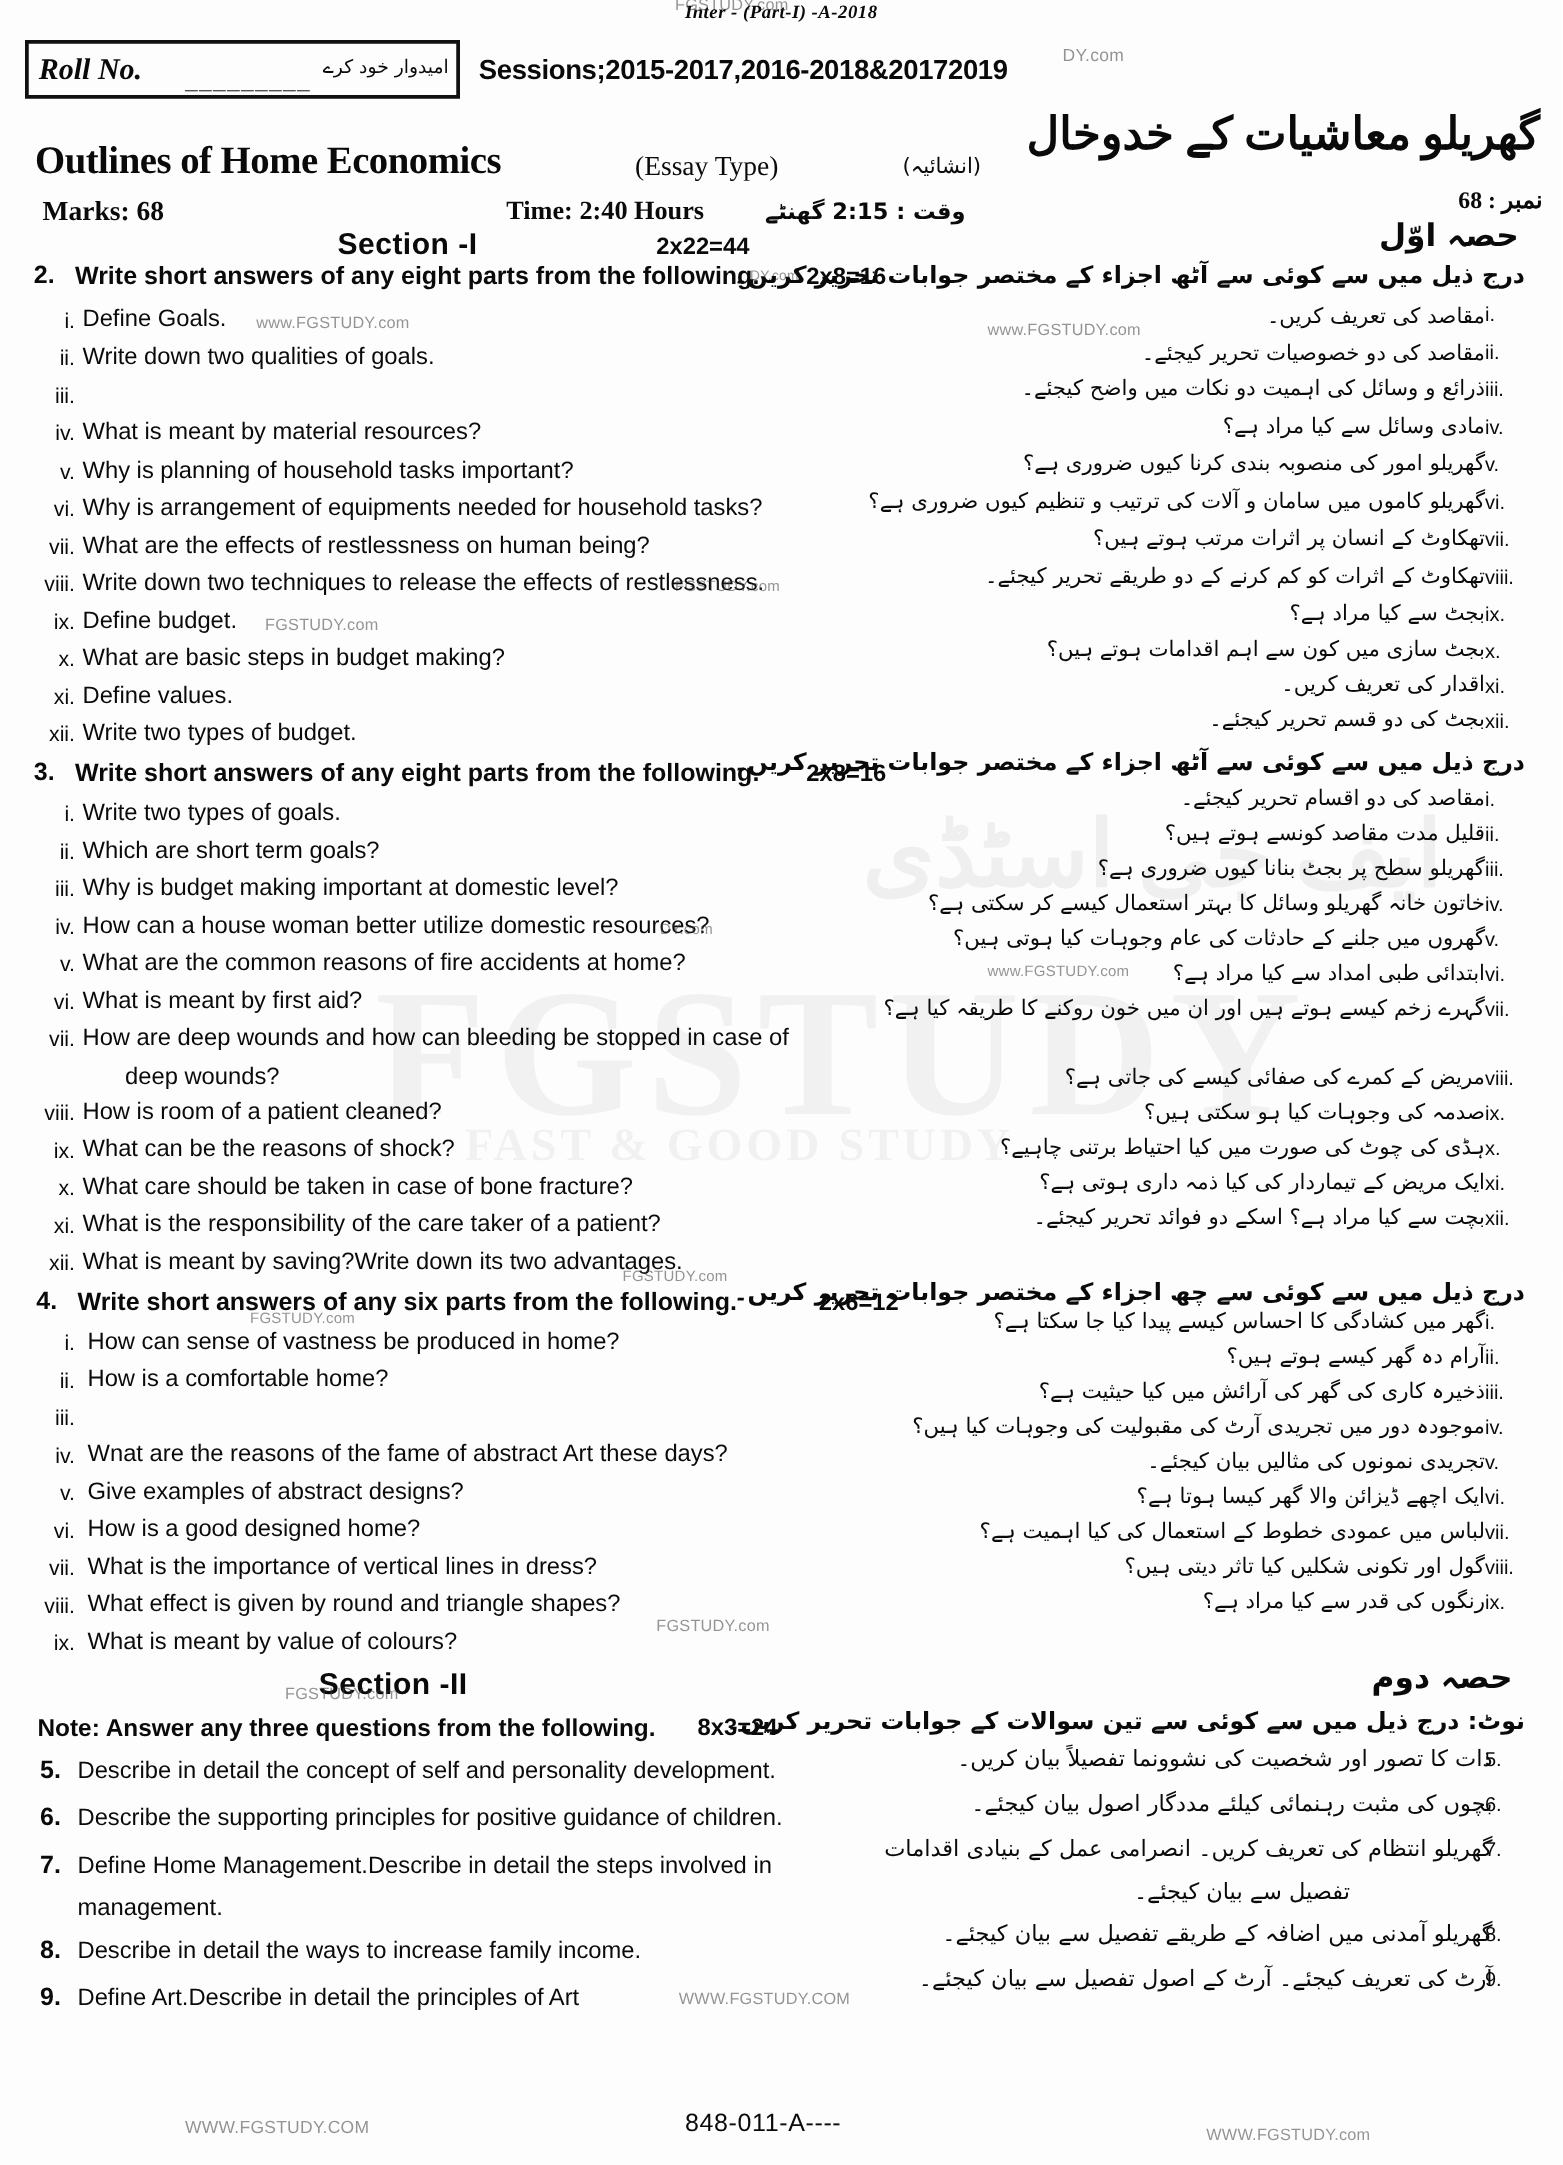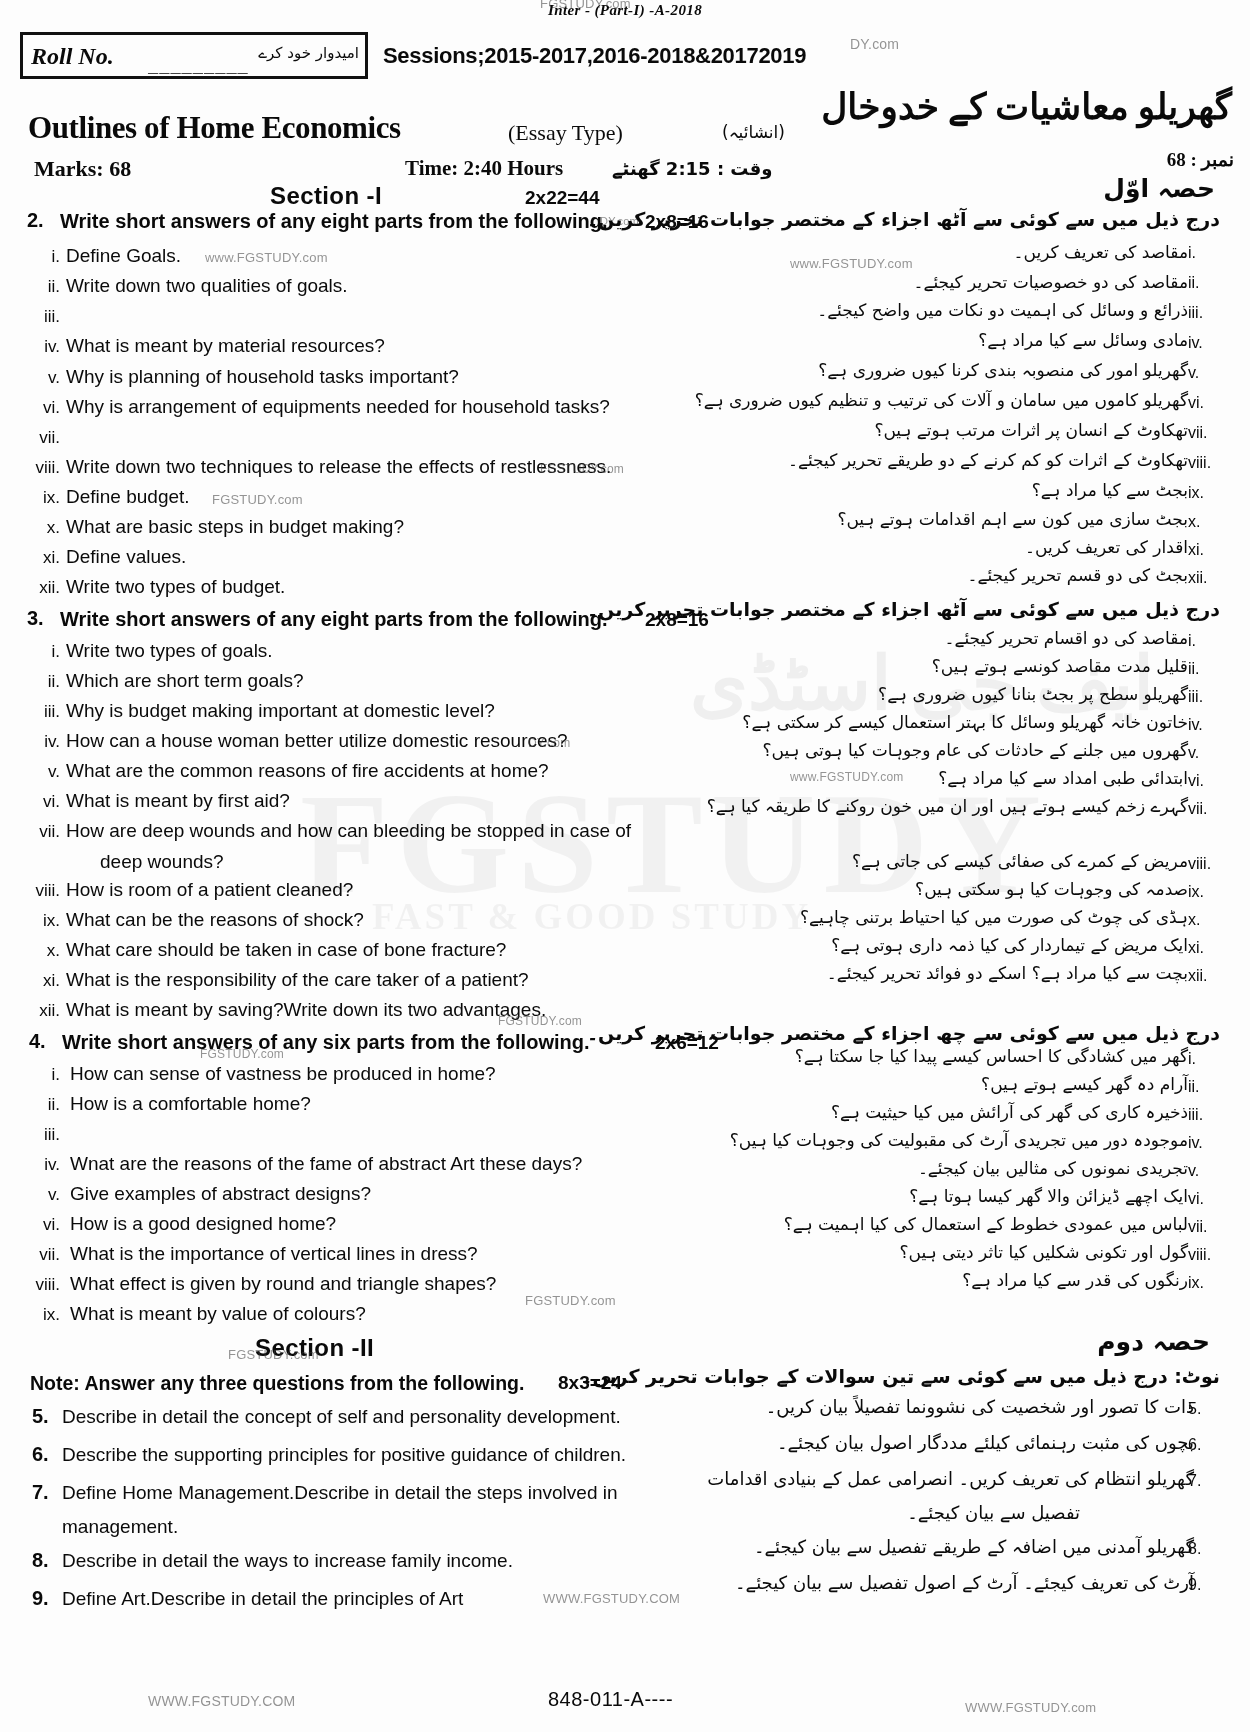--- a/index.html
+++ b/index.html
@@ -316,20 +316,21 @@
   <div class="item-en" style="left:66px; top:366px;">Why is planning of household tasks important?</div>
   <div class="item-rn-ur" style="right:16px; top:364px;">v.</div>
   <div class="item-ur ur" style="right:62px; top:360px;">گھریلو امور کی منصوبہ بندی کرنا کیوں ضروری ہے؟</div>
 
   <div class="item-rn" style="left:8px; top:398px;">vi.</div>
   <div class="item-en" style="left:66px; top:396px;">Why is arrangement of equipments needed for household tasks?</div>
   <div class="item-rn-ur" style="right:16px; top:394px;">vi.</div>
   <div class="item-ur ur" style="right:62px; top:390px;">گھریلو کاموں میں سامان و آلات کی ترتیب و تنظیم کیوں ضروری ہے؟</div>
 
   <div class="item-rn" style="left:8px; top:428px;">vii.</div>
+  <div class="item-en" style="left:66px; top:426px;">What are the effects of restlessness on human being?</div>
   <div class="item-rn-ur" style="right:16px; top:424px;">vii.</div>
   <div class="item-ur ur" style="right:62px; top:420px;">تھکاوٹ کے انسان پر اثرات مرتب ہوتے ہیں؟</div>
 
   <div class="item-rn" style="left:8px; top:458px;">viii.</div>
   <div class="item-en" style="left:66px; top:456px;">Write down two techniques to release the effects of restlessness.</div>
   <div class="item-rn-ur" style="right:16px; top:454px;">viii.</div>
   <div class="item-ur ur" style="right:62px; top:450px;">تھکاوٹ کے اثرات کو کم کرنے کے دو طریقے تحریر کیجئے۔</div>
   <div class="wm" style="left:540px; top:462px; font-size:12px;">FGSTUDY.com</div>
 
   <div class="item-rn" style="left:8px; top:488px;">ix.</div>

